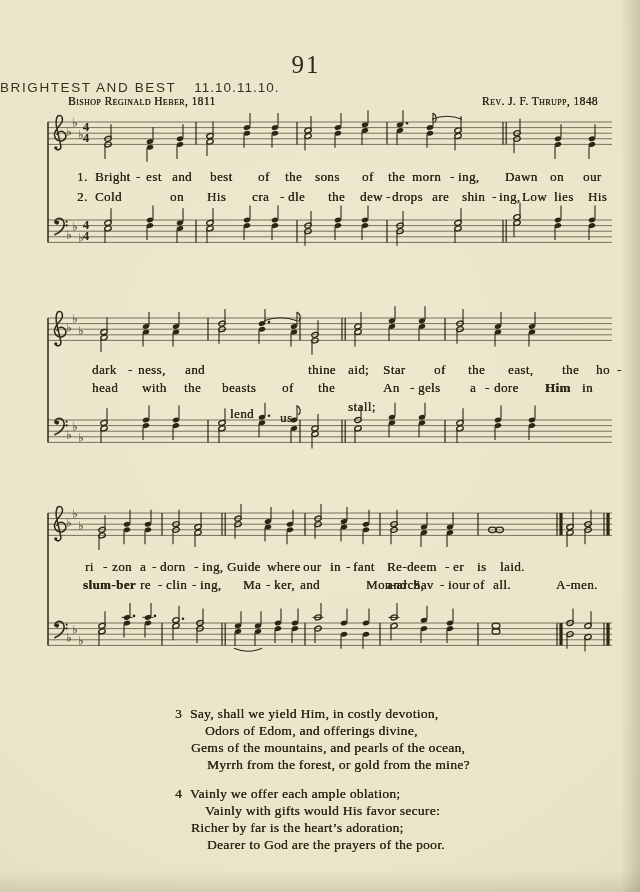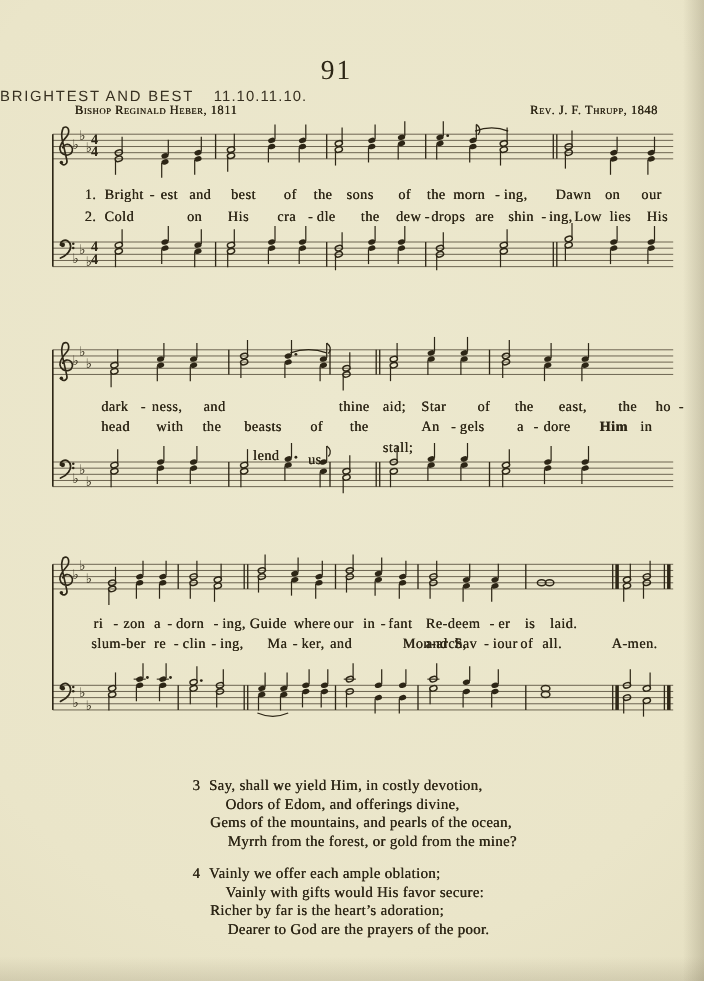--- a/index.html
+++ b/index.html
@@ -639,21 +639,21 @@
       <span class="syll" style="left: 267px; top: 559px;">where</span>
       <span class="syll" style="left: 303px; top: 559px;">our</span>
       <span class="syll" style="left: 330px; top: 559px;">in</span>
       <span class="syll" style="left: 346px; top: 559px;">-</span>
       <span class="syll" style="left: 353px; top: 559px;">fant</span>
       <span class="syll" style="left: 387px; top: 559px;">Re-deem</span>
       <span class="syll" style="left: 445px; top: 559px;">-</span>
       <span class="syll" style="left: 453px; top: 559px;">er</span>
       <span class="syll" style="left: 477px; top: 559px;">is</span>
       <span class="syll" style="left: 500px; top: 559px;">laid.</span>
-      <span class="syll" style="left: 83px; top: 577px;">slum-ber</span>
+      <span class="syll" style="left: 83px; top: 577px; font-weight: bold;">slum-ber</span>
       <span class="syll" style="left: 140px; top: 577px;">re</span>
       <span class="syll" style="left: 158px; top: 577px;">-</span>
       <span class="syll" style="left: 166px; top: 577px;">clin</span>
       <span class="syll" style="left: 192px; top: 577px;">-</span>
       <span class="syll" style="left: 200px; top: 577px;">ing,</span>
       <span class="syll" style="left: 243px; top: 577px;">Ma</span>
       <span class="syll" style="left: 266px; top: 577px;">-</span>
       <span class="syll" style="left: 274px; top: 577px;">ker,</span>
       <span class="syll" style="left: 300px; top: 577px;">and</span>
       <span class="syll" style="left: 330px; top: 577px; margin-left: 36px;">Mon-arch,</span>

